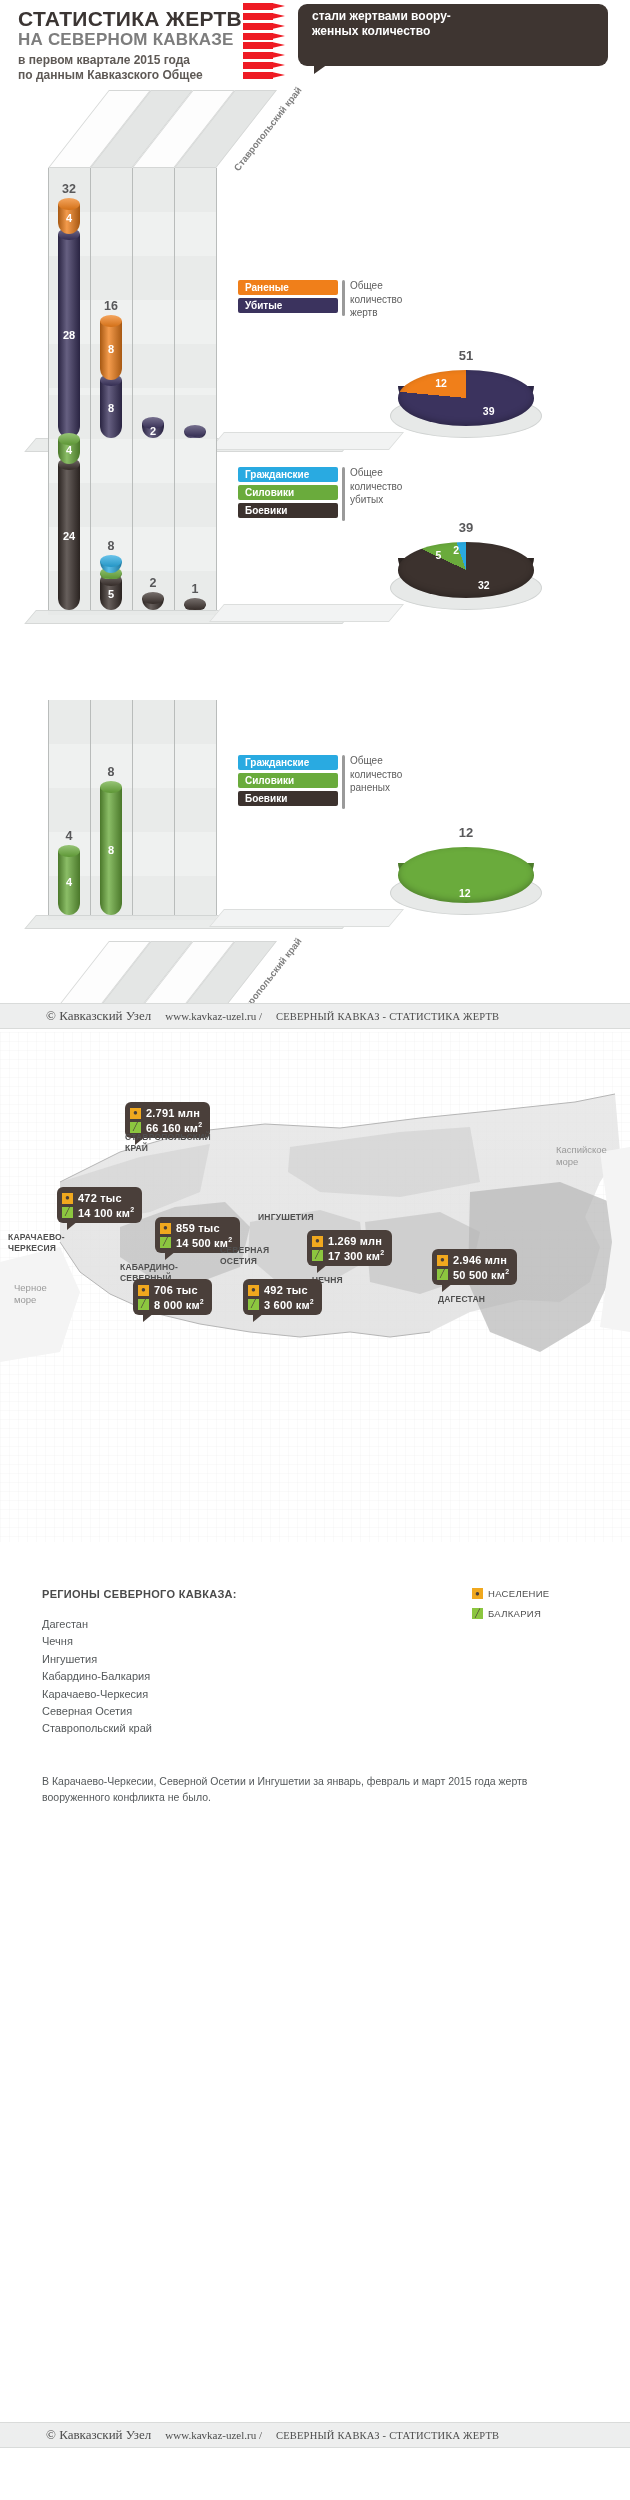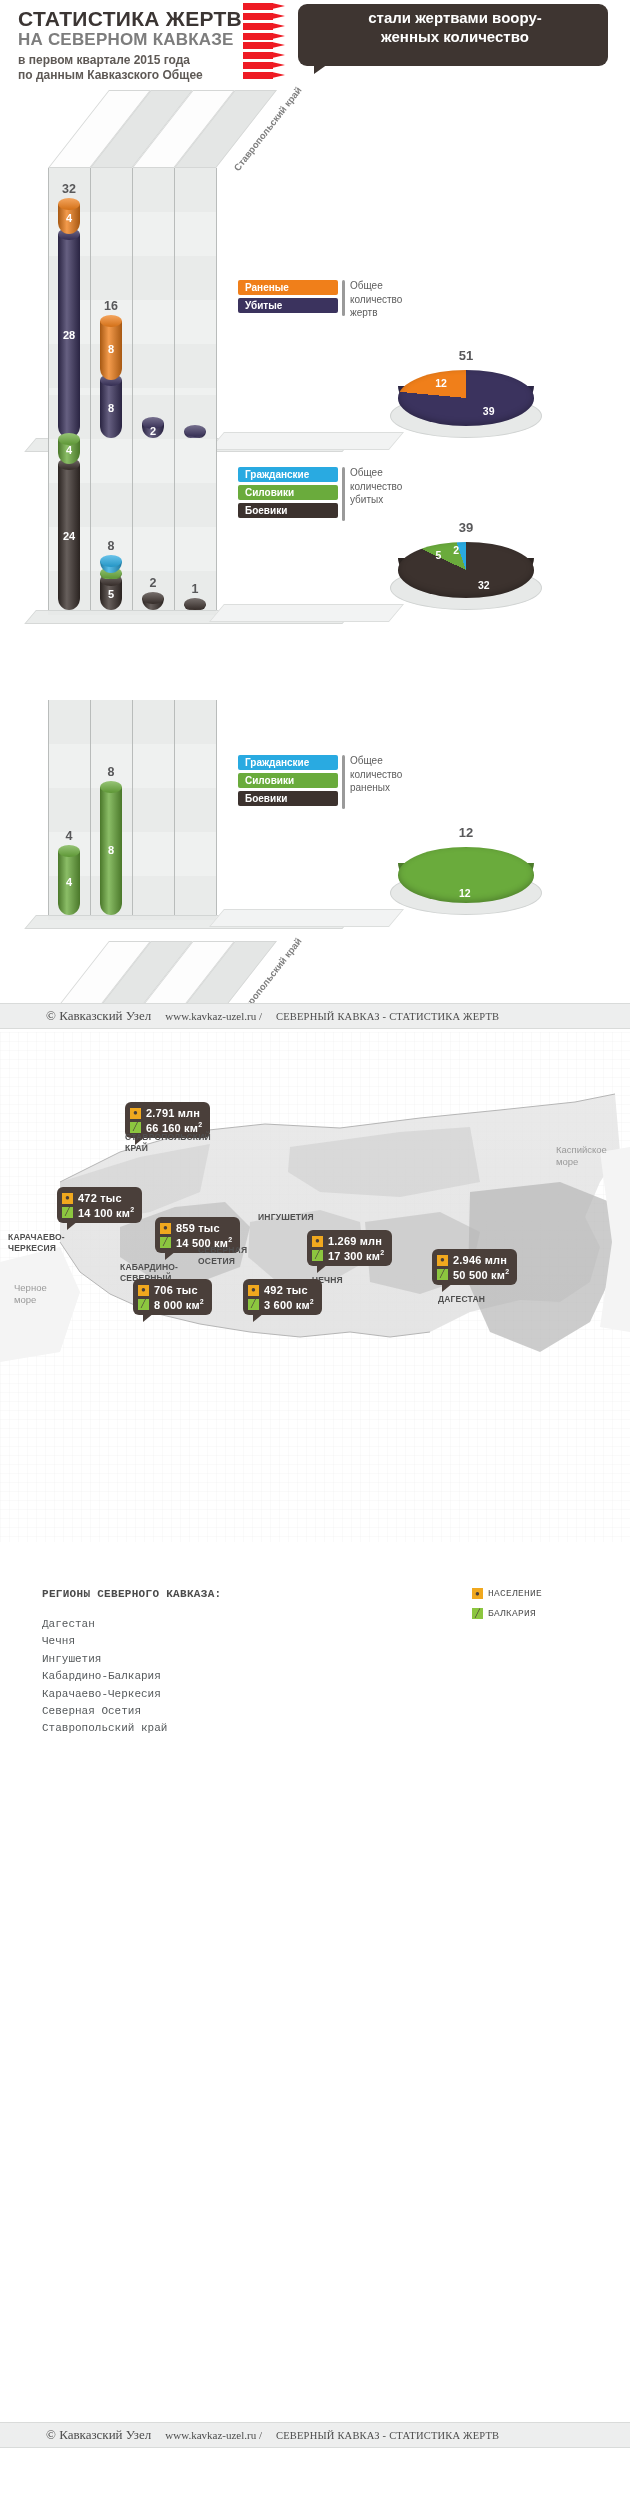--- a/index.html
+++ b/index.html
@@ -51,21 +51,21 @@
     padding: 5px 10px 0 14px;
   }
   .callout-box:after {
     content:""; position:absolute; left:16px; bottom:-8px;
     width:0;height:0;border-left:0 solid transparent;
     border-right:14px solid transparent; border-top:10px solid #3e3531;
   }
   .co-line1 { white-space: nowrap; }
   .co-num { font-size: 22px; font-weight: bold; color: #ee1b24; letter-spacing:.5px;}
   .co-word { font-size: 21px; font-weight: bold; color: #ffffff; letter-spacing:.5px; margin-left:7px;}
-  .co-line2, .co-line3 { font-size: 15px; font-weight: bold; color:#ffffff; line-height:1.25;text-align:center;}
+  .co-line2, .co-line3 { font-size: 12px; font-weight: bold; color:#ffffff; line-height:1.25;}
 
   
   .chart-panel { position: relative; width: 630px; height: 940px; }
 
   .section { position: absolute; left: 0; width: 630px; }
 
   
   .slab {
     position: absolute;
     background: #e7e9e8;
@@ -538,47 +538,48 @@
     <div class="mcall" style="left:133px; top:247px;">
       <div class="mrow">
           <span class="ico pop">●</span>
           <span class="mval">706 тыс</span>
         </div>
       <div class="mrow">
           <span class="ico area">╱</span>
           <span class="mval"><span>8 000 км</span><sup>2</sup></span>
         </div>
     </div>
-    <div class="mname" style="left:198px; top:213px;">СЕВЕРНАЯ
+    <div class="mname" style="left:220px; top:213px;">СЕВЕРНАЯ
 ОСЕТИЯ</div>
 
     <div class="mcall" style="left:243px; top:247px;">
       <div class="mrow">
           <span class="ico pop">●</span>
           <span class="mval">492 тыс</span>
         </div>
       <div class="mrow">
           <span class="ico area">╱</span>
           <span class="mval"><span>3 600 км</span><sup>2</sup></span>
         </div>
     </div>
     <div class="mname" style="left:258px; top:180px;">ИНГУШЕТИЯ</div>
   </div>
 
-  <div class="bottom" style="top:1542px; height:430px;font-family:Liberation Mono, monospace;">
+  <div class="bottom" style="top:1542px; height:430px;">
     <div class="b-title" style="left:42px; top:46px;">РЕГИОНЫ СЕВЕРНОГО КАВКАЗА:</div>
     <div class="b-list" id="regions-list" style="left:42px; top:74px;">
         <div>Дагестан</div>
         <div>Чечня</div>
         <div>Ингушетия</div>
         <div>Кабардино-Балкария</div>
         <div>Карачаево-Черкесия</div>
         <div>Северная Осетия</div>
         <div>Ставропольский край</div>
       </div>
+    <div class="b-note" style="left:42px; top:232px;">В Карачаево-Черкесии, Северной Осетии и Ингушетии за январь, февраль и март 2015 года жертв вооруженного конфликта не было.</div>
 
     <div class="b-key" style="left:472px; top:44px;">
       <div class="krow">
         <span class="ico pop">●</span>
         <span class="klab">НАСЕЛЕНИЕ</span>
       </div>
       <div class="krow">
         <span class="ico area">╱</span>
         <span class="klab">БАЛКАРИЯ</span>
       </div>

